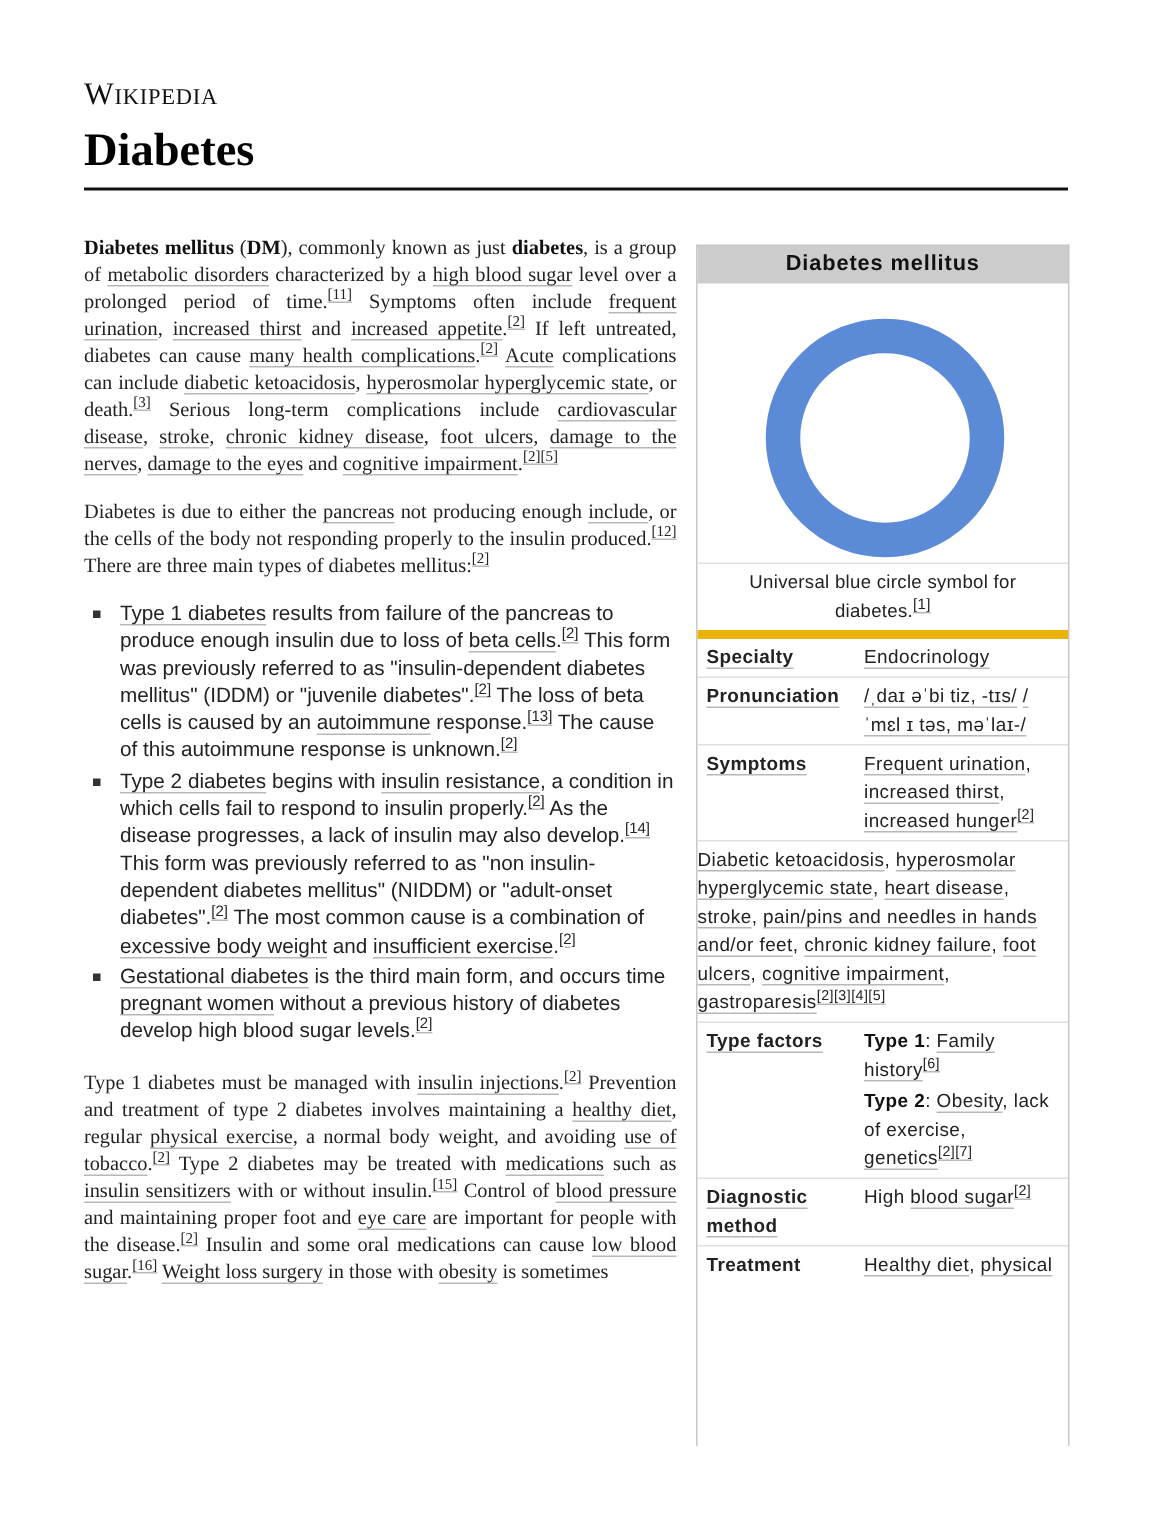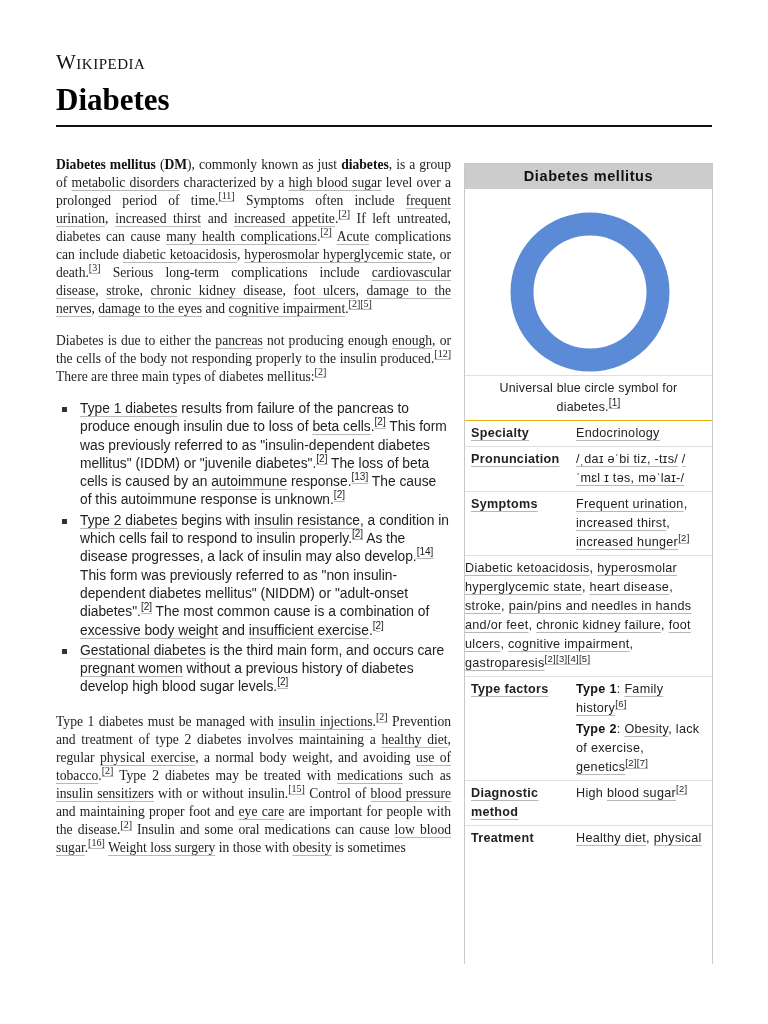--- a/index.html
+++ b/index.html
@@ -18,45 +18,45 @@
   b { font-weight: bold; color: #111; }
 
   ul.types { list-style: none; margin: 14px 0 0 0; padding: 0; }
   ul.types li { position: relative; padding-left: 24px; font-family: "Liberation Sans", "DejaVu Sans", sans-serif; font-size: 13.8px; line-height: 18.3px; color: #222; margin-bottom: 2px; }
   ul.types li .bullet { position: absolute; left: 6px; top: 7px; width: 5px; height: 5px; background: #333; }
 
   .infobox { position: absolute; left: 464px; top: 163px; width: 247px; height: 800px; border-left: 1px solid #c8c8c8; border-right: 1px solid #c8c8c8; border-top: 1px solid #c8c8c8; font-family: "Liberation Sans", "DejaVu Sans", sans-serif; font-size: 12.6px; color: #222; }
   .ib-head { background: #cccccc; height: 25px; line-height: 25px; text-align: center; font-weight: bold; font-size: 14.5px; letter-spacing: 0.6px; color: #111; }
   .ib-image { height: 186px; position: relative; border-bottom: 1px solid #e0e0e0; }
   .ib-image svg { position: absolute; left: 45px; top: 23px; }
-  .ib-caption { text-align: center; font-size: 12.4px; line-height: 19px; padding: 3px 14px 3px 14px; border-bottom: 1px solid #eab308; letter-spacing: 0.2px; }
+  .ib-caption { text-align: center; font-size: 12.4px; line-height: 19px; padding: 3px 14px 3px 14px; border-bottom: 6px solid #eab308; letter-spacing: 0.2px; }
   .ib-row { display: flex; border-bottom: 1px solid #e0e0e0; padding: 3px 0 3px 0; }
   .ib-row:last-child { border-bottom: none; }
   .ib-label { width: 105px; padding-left: 6px; font-weight: bold; line-height: 19px; letter-spacing: 0.3px; flex-shrink: 0; }
   .ib-label span { text-decoration: underline; text-decoration-color: #b7b7b7; text-underline-offset: 3px; }
   .ib-label.plain span { text-decoration: none; }
   .ib-value { flex: 1; line-height: 19px; padding-right: 4px; letter-spacing: 0.3px; }
   .ib-value sup.ref { font-size: 9.5px; }
   .rf { display: block; }
   .rf + .rf { margin-top: 2px; }
 </style>
 </head>
 <body>
 
 <div class="logo">Wikipedia</div>
 <h1 class="title" style="margin:0;">Diabetes</h1>
 <div class="title-rule"></div>
 
 <div class="main">
   <p class="para"><b>Diabetes mellitus</b><span> (</span><b>DM</b><span>), commonly known as just </span><b>diabetes</b><span>, is a group of </span><a class="lnk">metabolic disorders</a><span> characterized by a </span><a class="lnk">high blood sugar</a><span> level over a prolonged period of time.</span><sup class="ref">[11]</sup><span> Symptoms often include </span><a class="lnk">frequent urination</a><span>, </span><a class="lnk">increased thirst</a><span> and </span><a class="lnk">increased appetite</a><span>.</span><sup class="ref">[2]</sup><span> If left untreated, diabetes can cause </span><a class="lnk">many health complications</a><span>.</span><sup class="ref">[2]</sup><span> </span><a class="lnk">Acute</a><span> complications can include </span><a class="lnk">diabetic ketoacidosis</a><span>, </span><a class="lnk">hyperosmolar hyperglycemic state</a><span>, or death.</span><sup class="ref">[3]</sup><span> Serious long-term complications include </span><a class="lnk">cardiovascular disease</a><span>, </span><a class="lnk">stroke</a><span>, </span><a class="lnk">chronic kidney disease</a><span>, </span><a class="lnk">foot ulcers</a><span>, </span><a class="lnk">damage to the nerves</a><span>, </span><a class="lnk">damage to the eyes</a><span> and </span><a class="lnk">cognitive impairment</a><span>.</span><sup class="ref">[2]</sup><sup class="ref">[5]</sup></p>
-  <p class="para p2"><span>Diabetes is due to either the </span><a class="lnk">pancreas</a><span> not producing enough </span><a class="lnk">enough</a><span>, or the cells of the body not responding properly to the insulin produced.</span><sup class="ref">[12]</sup><span> There are three main types of diabetes mellitus:</span><sup class="ref">[2]</sup></p>
+  <p class="para p2"><span>Diabetes is due to either the </span><a class="lnk">pancreas</a><span> not producing enough </span><a class="lnk">include</a><span>, or the cells of the body not responding properly to the insulin produced.</span><sup class="ref">[12]</sup><span> There are three main types of diabetes mellitus:</span><sup class="ref">[2]</sup></p>
   <ul class="types">
     <li><span class="bullet"></span><span><a class="lnk">Type 1 diabetes</a><span> results from failure of the pancreas to produce enough insulin due to loss of </span><a class="lnk">beta cells</a><span>.</span><sup class="ref">[2]</sup><span> This form was previously referred to as "insulin-dependent diabetes mellitus" (IDDM) or "juvenile diabetes".</span><sup class="ref">[2]</sup><span> The loss of beta cells is caused by an </span><a class="lnk">autoimmune</a><span> response.</span><sup class="ref">[13]</sup><span> The cause of this autoimmune response is unknown.</span><sup class="ref">[2]</sup></span></li>
     <li><span class="bullet"></span><span><a class="lnk">Type 2 diabetes</a><span> begins with </span><a class="lnk">insulin resistance</a><span>, a condition in which cells fail to respond to insulin properly.</span><sup class="ref">[2]</sup><span> As the disease progresses, a lack of insulin may also develop.</span><sup class="ref">[14]</sup><span> This form was previously referred to as "non insulin-dependent diabetes mellitus" (NIDDM) or "adult-onset diabetes".</span><sup class="ref">[2]</sup><span> The most common cause is a combination of </span><a class="lnk">excessive body weight</a><span> and </span><a class="lnk">insufficient exercise</a><span>.</span><sup class="ref">[2]</sup></span></li>
-    <li><span class="bullet"></span><span><a class="lnk">Gestational diabetes</a><span> is the third main form, and occurs care </span><a class="lnk">pregnant women</a><span> without a previous history of diabetes develop high blood sugar levels.</span><sup class="ref">[2]</sup></span></li>
+    <li><span class="bullet"></span><span><a class="lnk">Gestational diabetes</a><span> is the third main form, and occurs time </span><a class="lnk">pregnant women</a><span> without a previous history of diabetes develop high blood sugar levels.</span><sup class="ref">[2]</sup></span></li>
   </ul>
   <p class="para p3"><span>Type 1 diabetes must be managed with </span><a class="lnk">insulin injections</a><span>.</span><sup class="ref">[2]</sup><span> Prevention and treatment of type 2 diabetes involves maintaining a </span><a class="lnk">healthy diet</a><span>, regular </span><a class="lnk">physical exercise</a><span>, a normal body weight, and avoiding </span><a class="lnk">use of tobacco</a><span>.</span><sup class="ref">[2]</sup><span> Type 2 diabetes may be treated with </span><a class="lnk">medications</a><span> such as </span><a class="lnk">insulin sensitizers</a><span> with or without insulin.</span><sup class="ref">[15]</sup><span> Control of </span><a class="lnk">blood pressure</a><span> and maintaining proper foot and </span><a class="lnk">eye care</a><span> are important for people with the disease.</span><sup class="ref">[2]</sup><span> Insulin and some oral medications can cause </span><a class="lnk">low blood sugar</a><span>.</span><sup class="ref">[16]</sup><span> </span><a class="lnk">Weight loss surgery</a><span> in those with </span><a class="lnk">obesity</a><span> is sometimes</span></p>
 </div>
 
 <div class="infobox">
   <div class="ib-head">Diabetes mellitus</div>
   <div class="ib-image">
     <svg width="160" height="160" viewBox="0 0 160 160">
       <circle id="blue-ring" cx="80" cy="80" r="68" fill="none" stroke-width="23" stroke="#5b8bd6"></circle>
     </svg>

